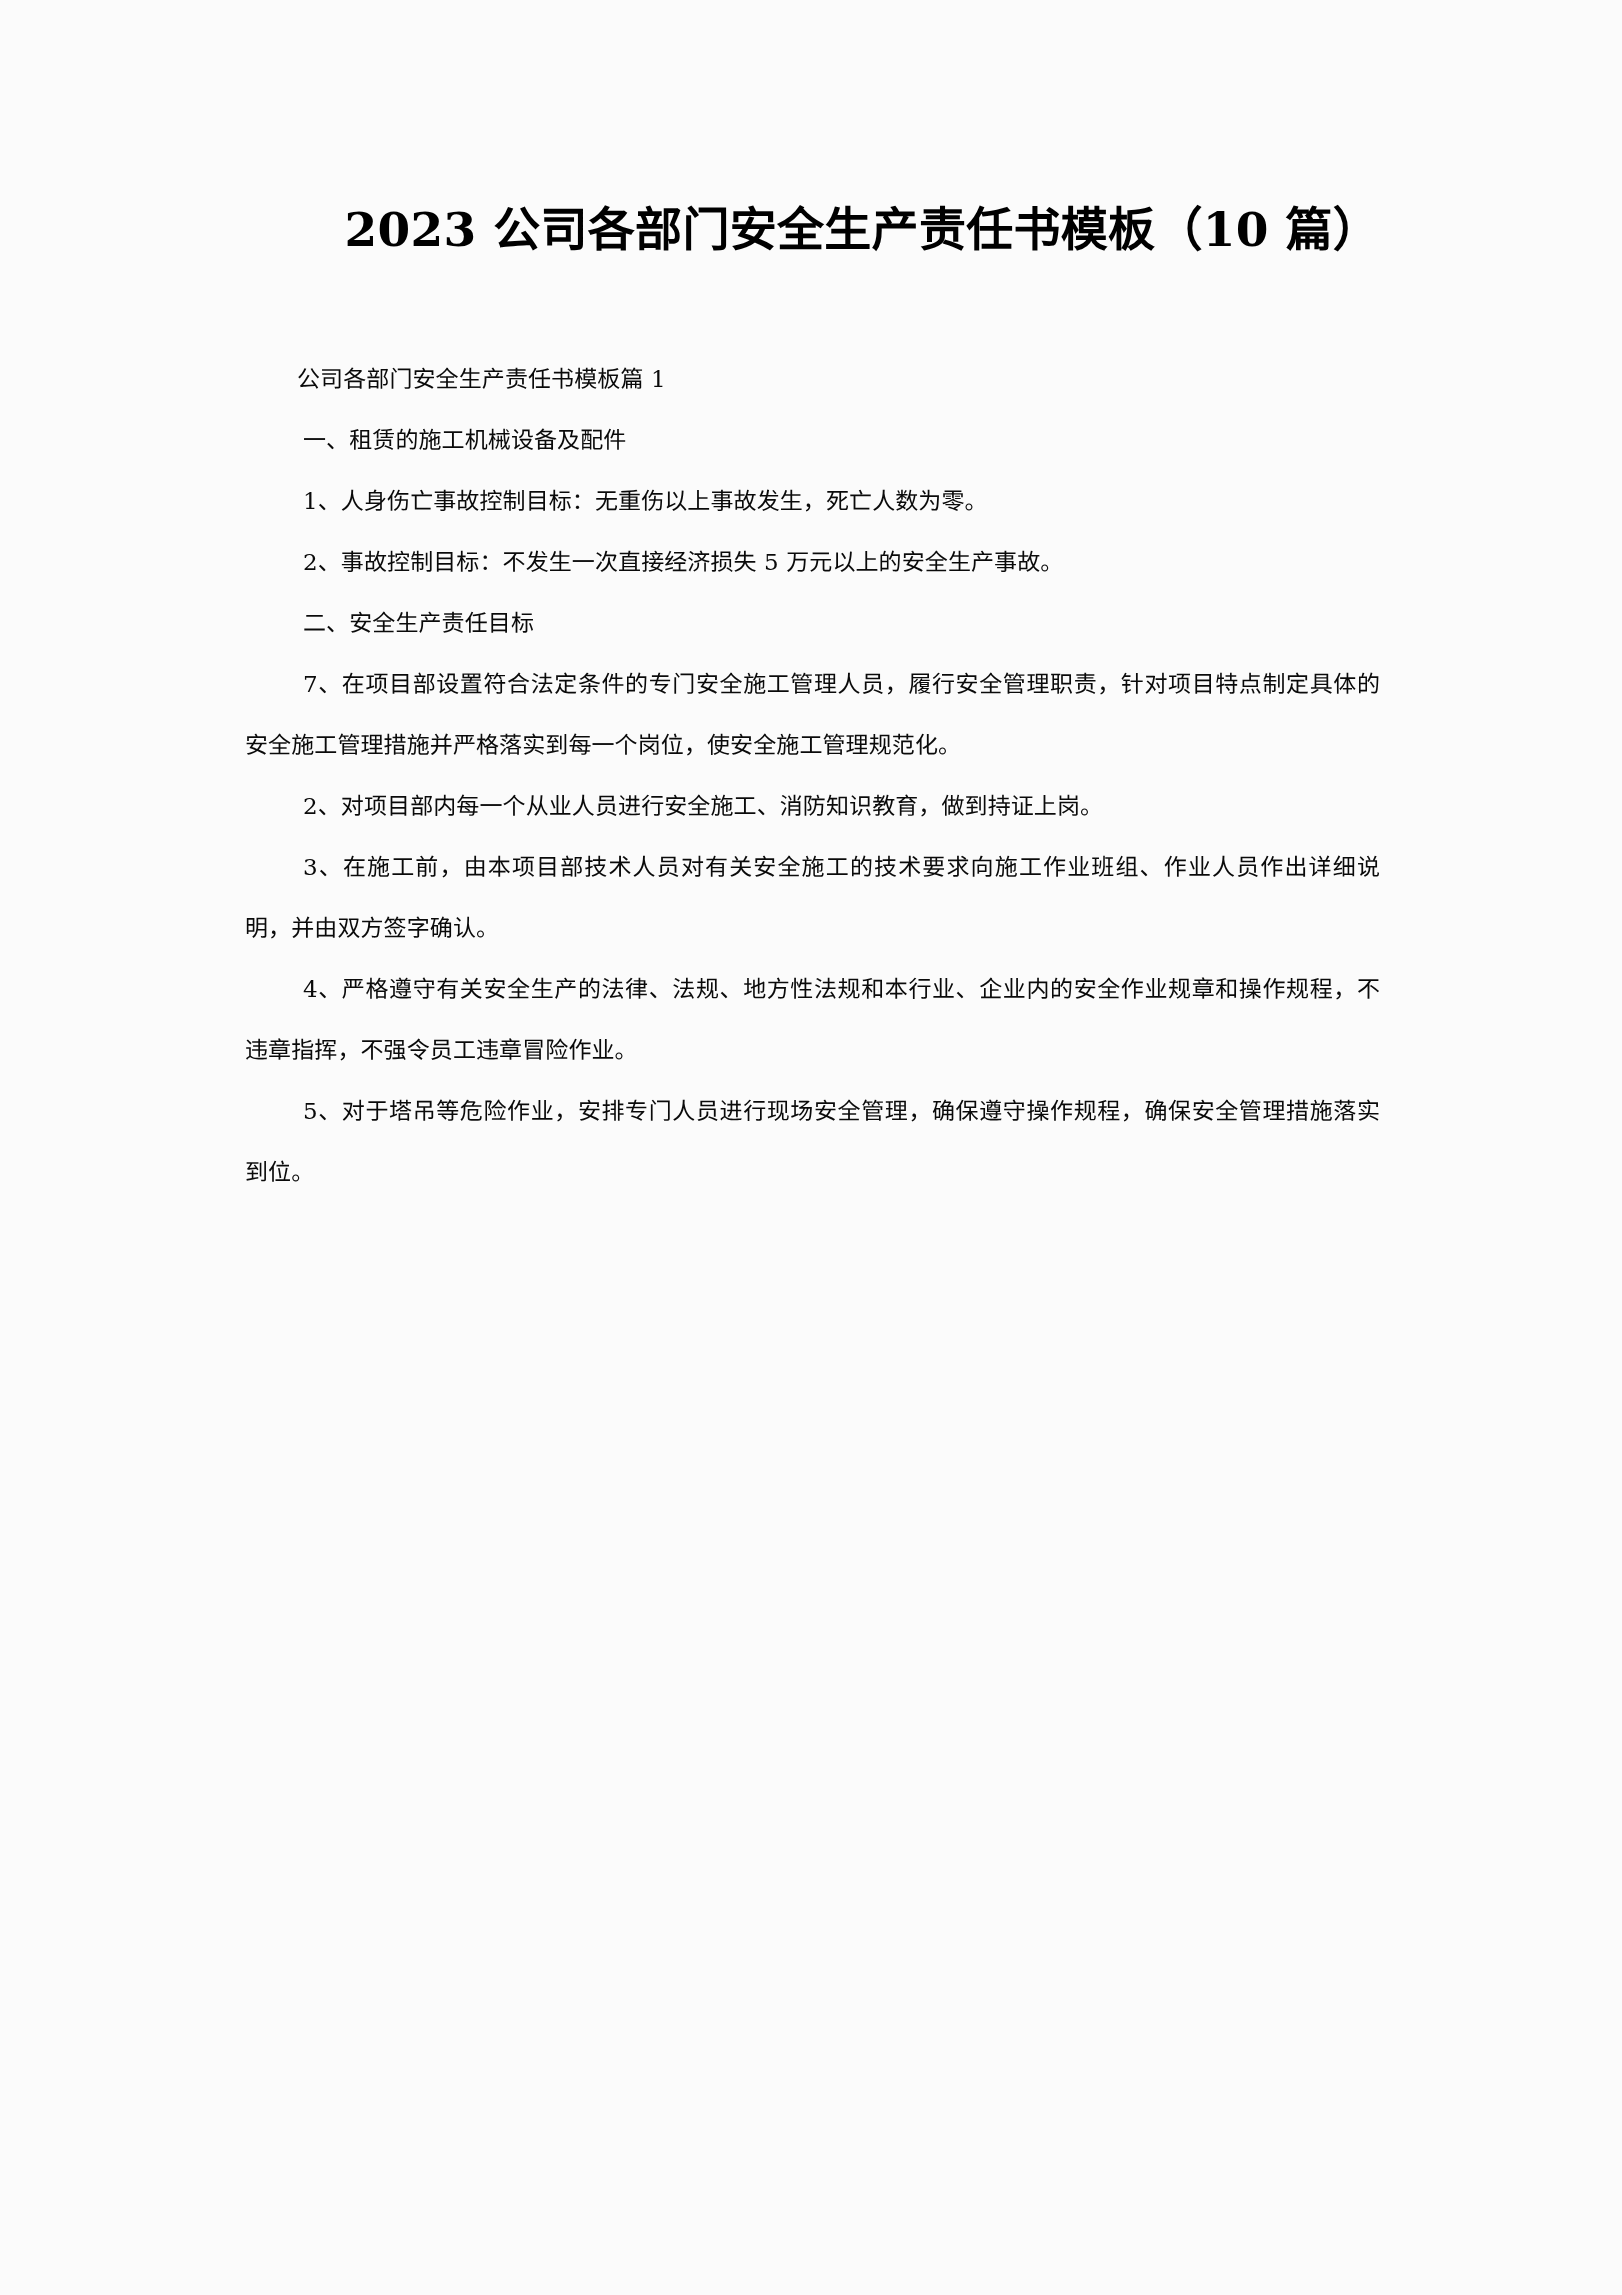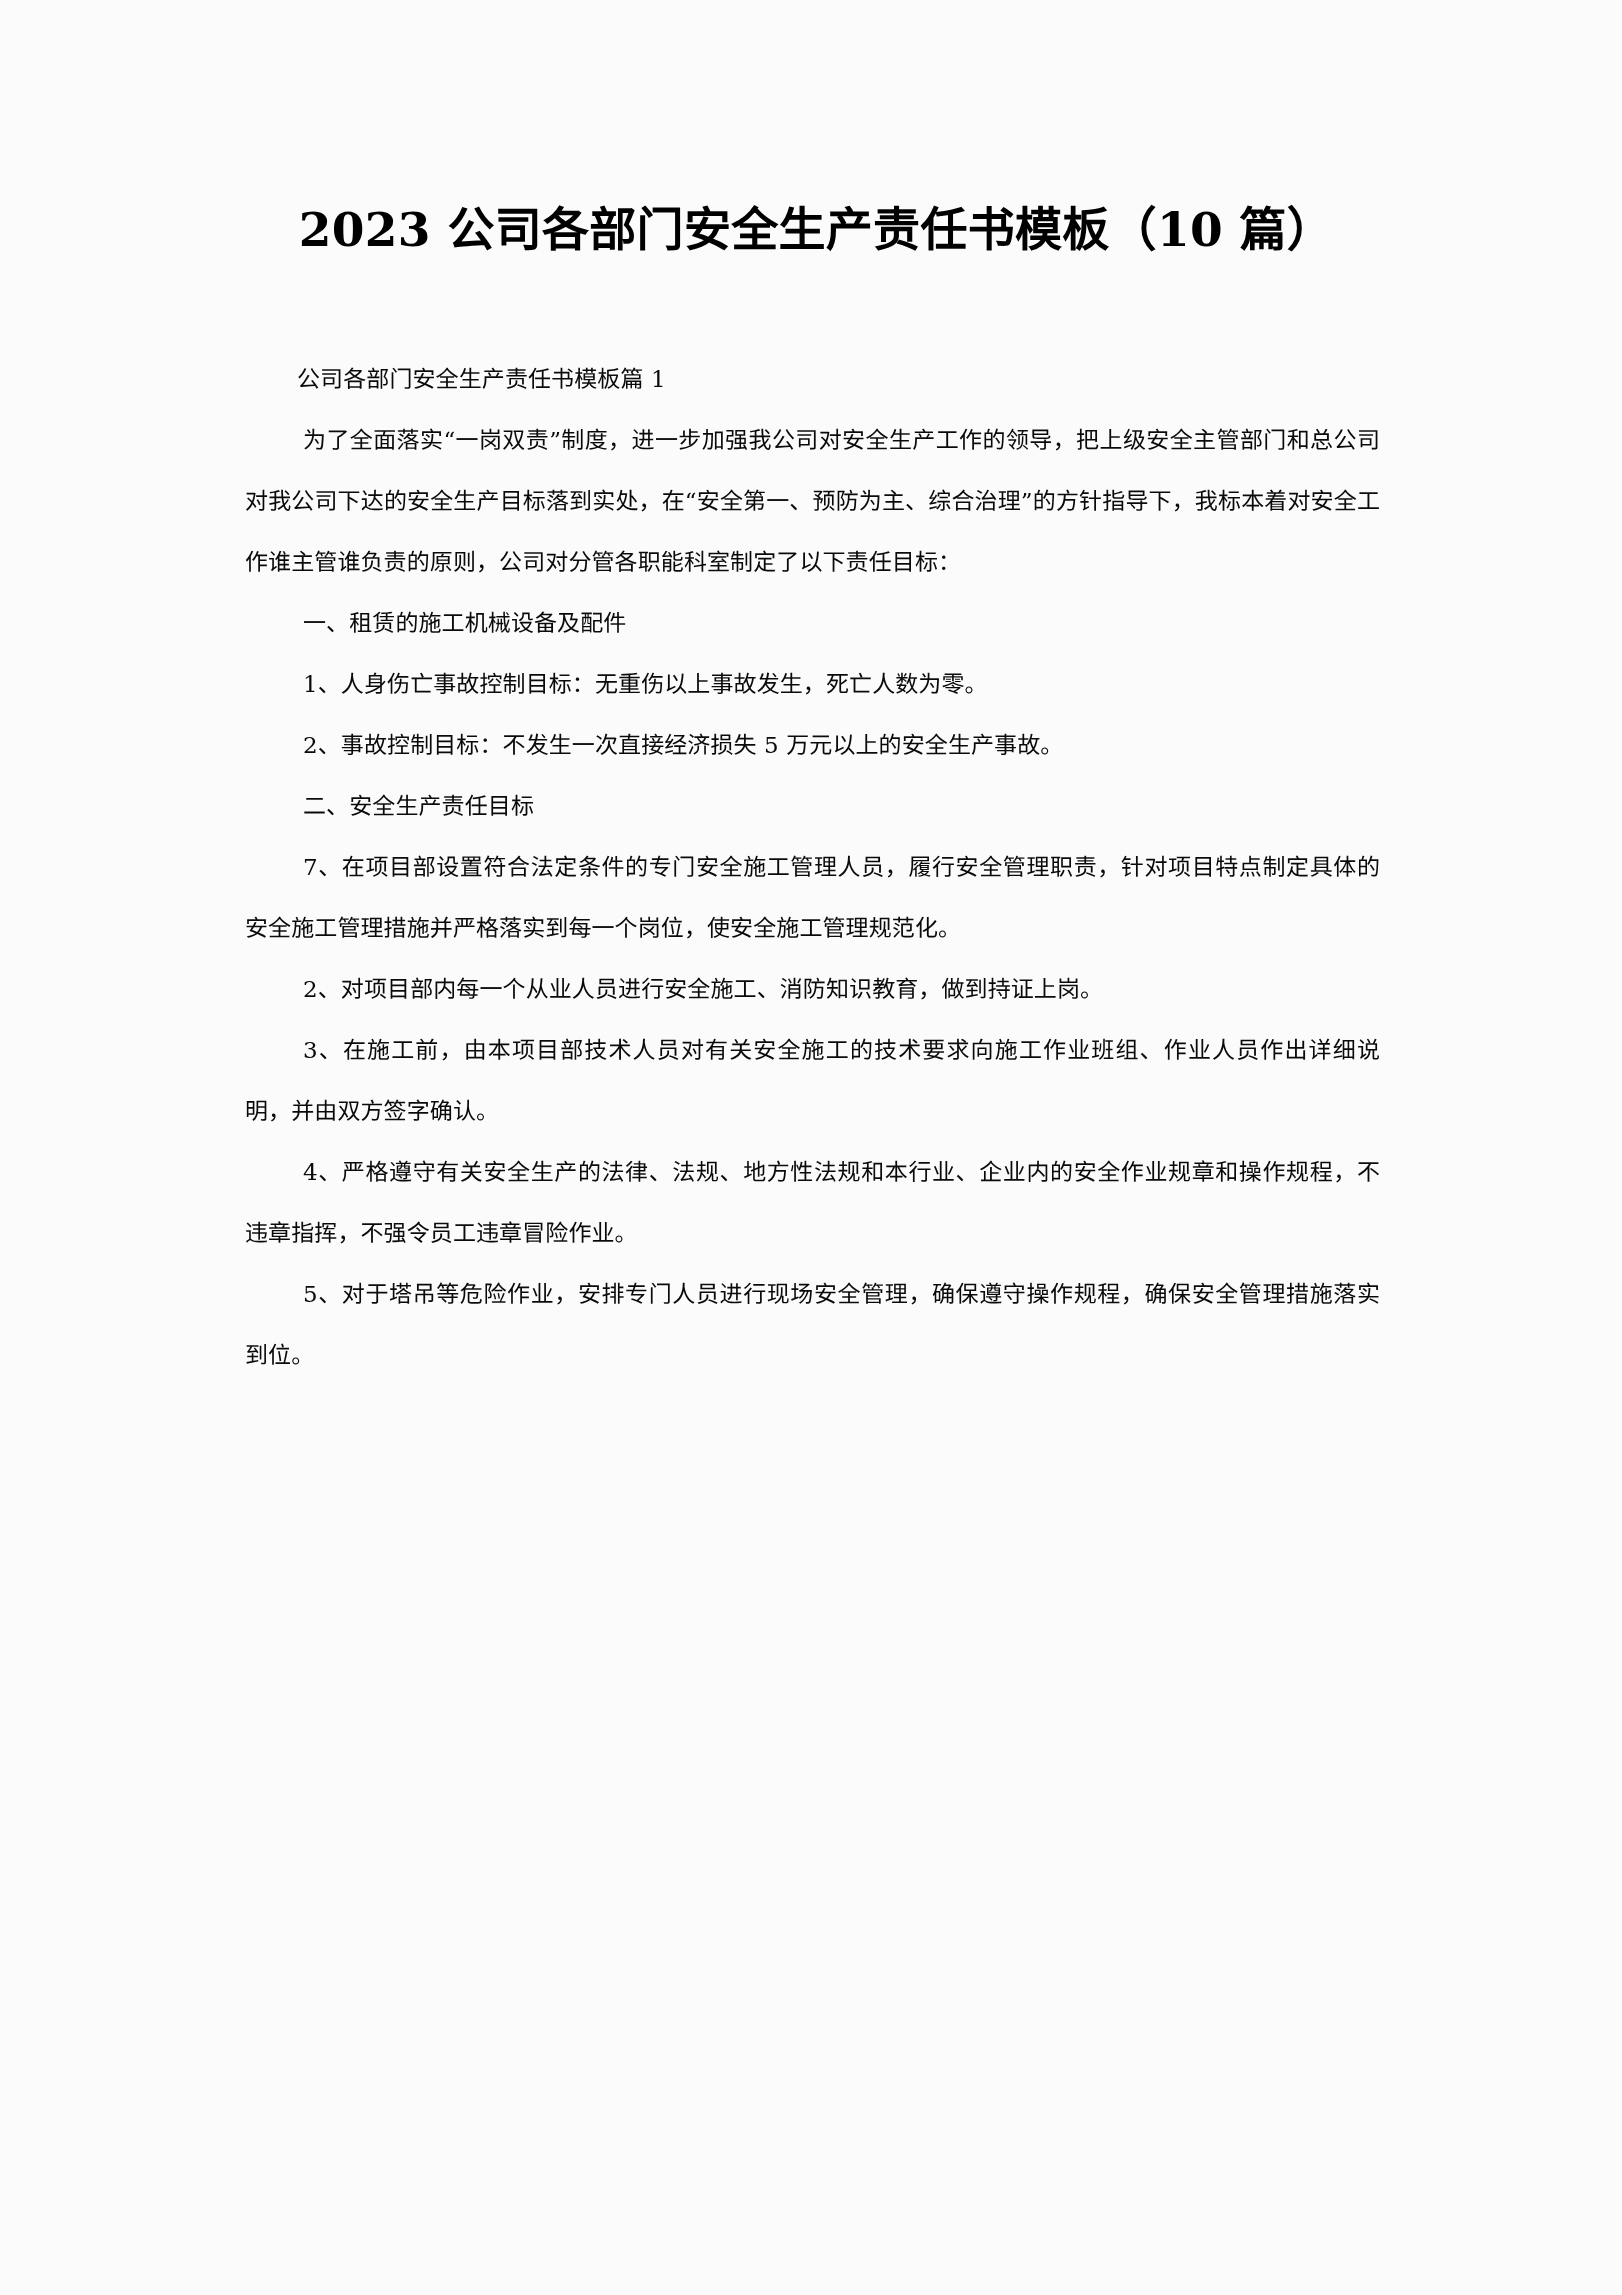--- a/index.html
+++ b/index.html
@@ -29,21 +29,21 @@
     width: 1135px;   
   }
 
   
   .doc-title {
     font-family: "DejaVu Serif", "Liberation Serif", serif;
     font-weight: 700;
     font-size: 47px;
     line-height: 68px;
     letter-spacing: 0.3px;
-    text-align: center;
+    text-align: right;
     margin: 0;
     padding: 0 0 0 7.9px;
     color: #000000;
     word-break: break-all;
   }
 
   
   .body-block {
     margin-top: 85px;
   }
@@ -77,21 +77,20 @@
 <div class="page" style="background: rgb(251, 251, 251); color: rgb(10, 10, 10);">
 
   <div class="content">
 
     <h1 class="doc-title">2023 公司各部门安全生产责任书模板（10 篇）</h1>
 
     <div class="body-block">
 
       <p class="para lead">公司各部门安全生产责任书模板篇 1</p>
 
-      <p class="para indent">为了全面落实“一岗双责”制度，进一步加强我公司对安全生产工作的领导，把上级安全主管部门和总公司对我公司下达的安全生产目标落到实处，在“安全第一、预防为主、综合治理”的方针指导下，我标本着对安全工作谁主管谁负责的原则，公司对分管各职能科室制定了以下责任目标：</p>
       <p class="para indent">一、租赁的施工机械设备及配件</p>
       <p class="para indent">1、人身伤亡事故控制目标：无重伤以上事故发生，死亡人数为零。</p>
       <p class="para indent">2、事故控制目标：不发生一次直接经济损失 5 万元以上的安全生产事故。</p>
       <p class="para indent">二、安全生产责任目标</p>
       <p class="para indent">7、在项目部设置符合法定条件的专门安全施工管理人员，履行安全管理职责，针对项目特点制定具体的安全施工管理措施并严格落实到每一个岗位，使安全施工管理规范化。</p>
       <p class="para indent">2、对项目部内每一个从业人员进行安全施工、消防知识教育，做到持证上岗。</p>
       <p class="para indent">3、在施工前，由本项目部技术人员对有关安全施工的技术要求向施工作业班组、作业人员作出详细说明，并由双方签字确认。</p>
       <p class="para indent">4、严格遵守有关安全生产的法律、法规、地方性法规和本行业、企业内的安全作业规章和操作规程，不违章指挥，不强令员工违章冒险作业。</p>
       <p class="para indent">5、对于塔吊等危险作业，安排专门人员进行现场安全管理，确保遵守操作规程，确保安全管理措施落实到位。</p>
 

